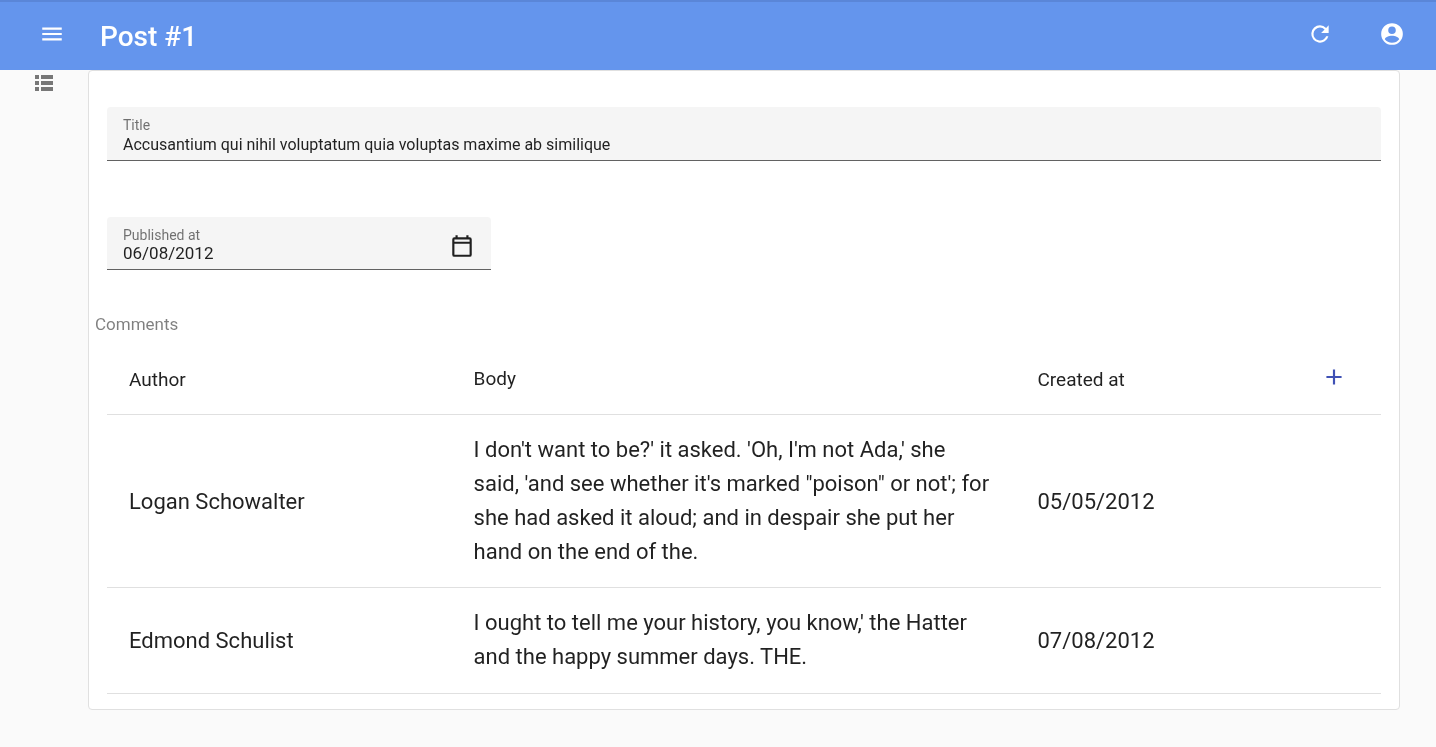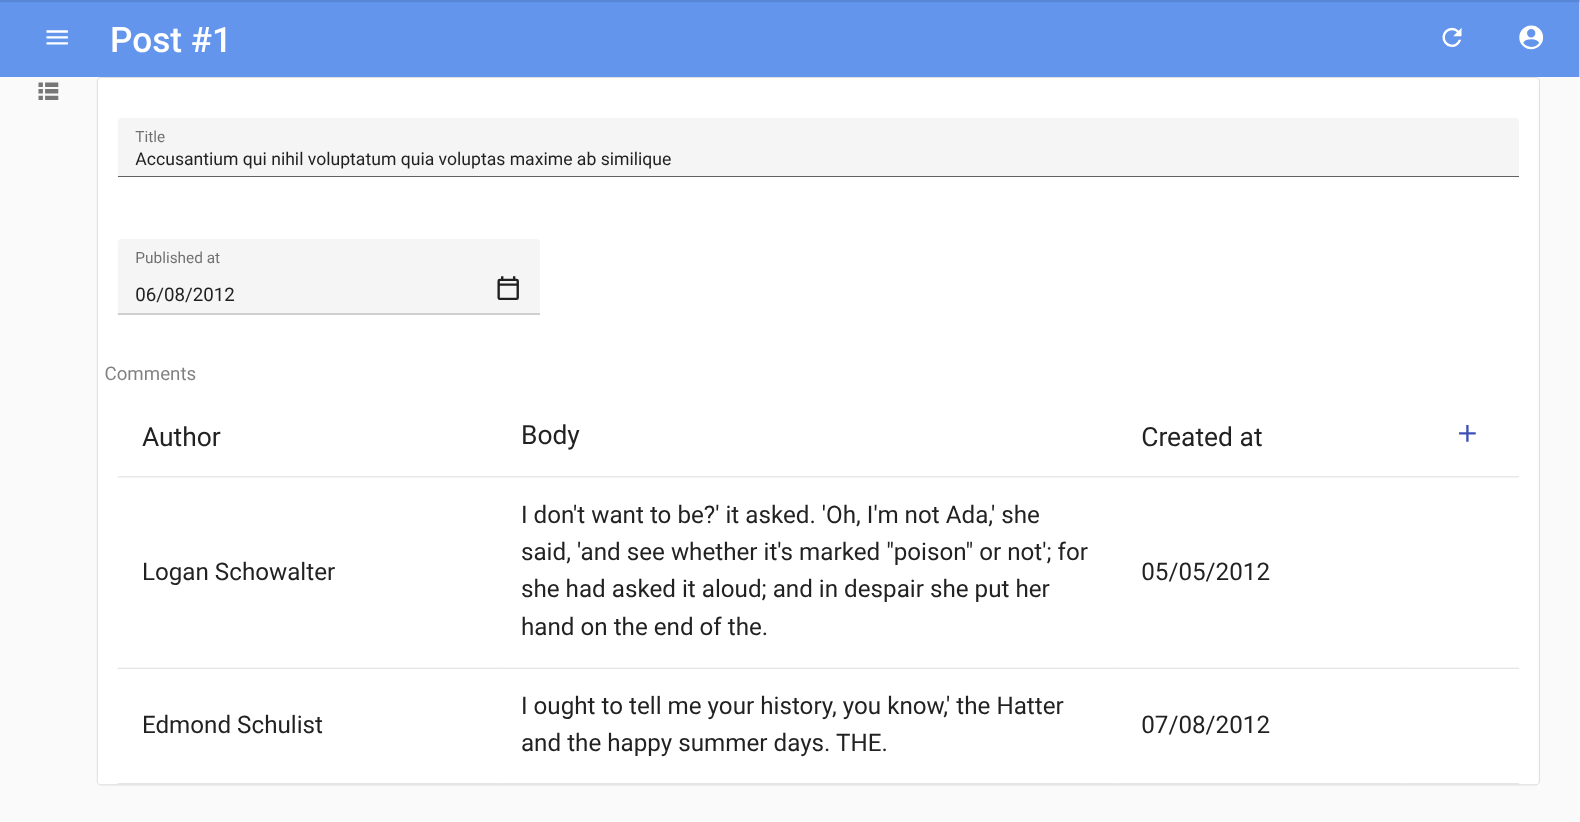--- a/index.html
+++ b/index.html
@@ -16,21 +16,21 @@
     height: 70px;
     background: #6495ed;
     border-top: 2px solid #5a86d8;
     display: flex;
     align-items: center;
     padding: 0 24px 0 32px;
     color: #fff;
   }
   .appbar .left { display: flex; align-items: center; gap: 28px; }
   .appbar .title {
-    font-size: 32px;
+    font-size: 28px;
     font-weight: 500;
   }
   .appbar .spacer { flex: 1; }
   .appbar .actions { display: flex; align-items: center; gap: 32px; }
 
   .icon-btn {
     width: 40px; height: 40px;
     display: inline-flex; align-items: center; justify-content: center;
     border-radius: 50%;
     cursor: pointer;
@@ -96,21 +96,21 @@
     border-bottom: 1px solid rgba(0,0,0,0.6);
     padding: 10px 16px 6px 16px;
     display: flex;
     align-items: flex-end;
     justify-content: space-between;
   }
   .tf-date .col { flex: 1; }
   .tf-date .label {
     font-size: 14px;
     color: rgba(0,0,0,0.55);
-    margin-bottom: 16px;
+    margin-bottom: 0;
   }
   .tf-date .value {
     font-size: 17px;
     color: rgba(0,0,0,0.87);
   }
   .tf-date .cal-icon svg { width: 26px; height: 26px; fill: rgba(0,0,0,0.87); }
 
   
   .section-label {
     font-size: 17px;
@@ -122,21 +122,21 @@
     width: calc(100% - 36px);
     margin: 8px 18px 0 18px;
     border-collapse: collapse;
   }
   table.comments th, table.comments td {
     text-align: left;
     padding: 18px 22px;
     vertical-align: middle;
   }
   table.comments thead th {
-    font-size: 24px;
+    font-size: 19px;
     font-weight: 400;
     color: rgba(0,0,0,0.87);
     border-bottom: 1px solid #e0e0e0;
   }
   table.comments thead th.add-col {
     text-align: right;
     padding-right: 30px;
   }
   .add-btn {
     display: inline-flex;

